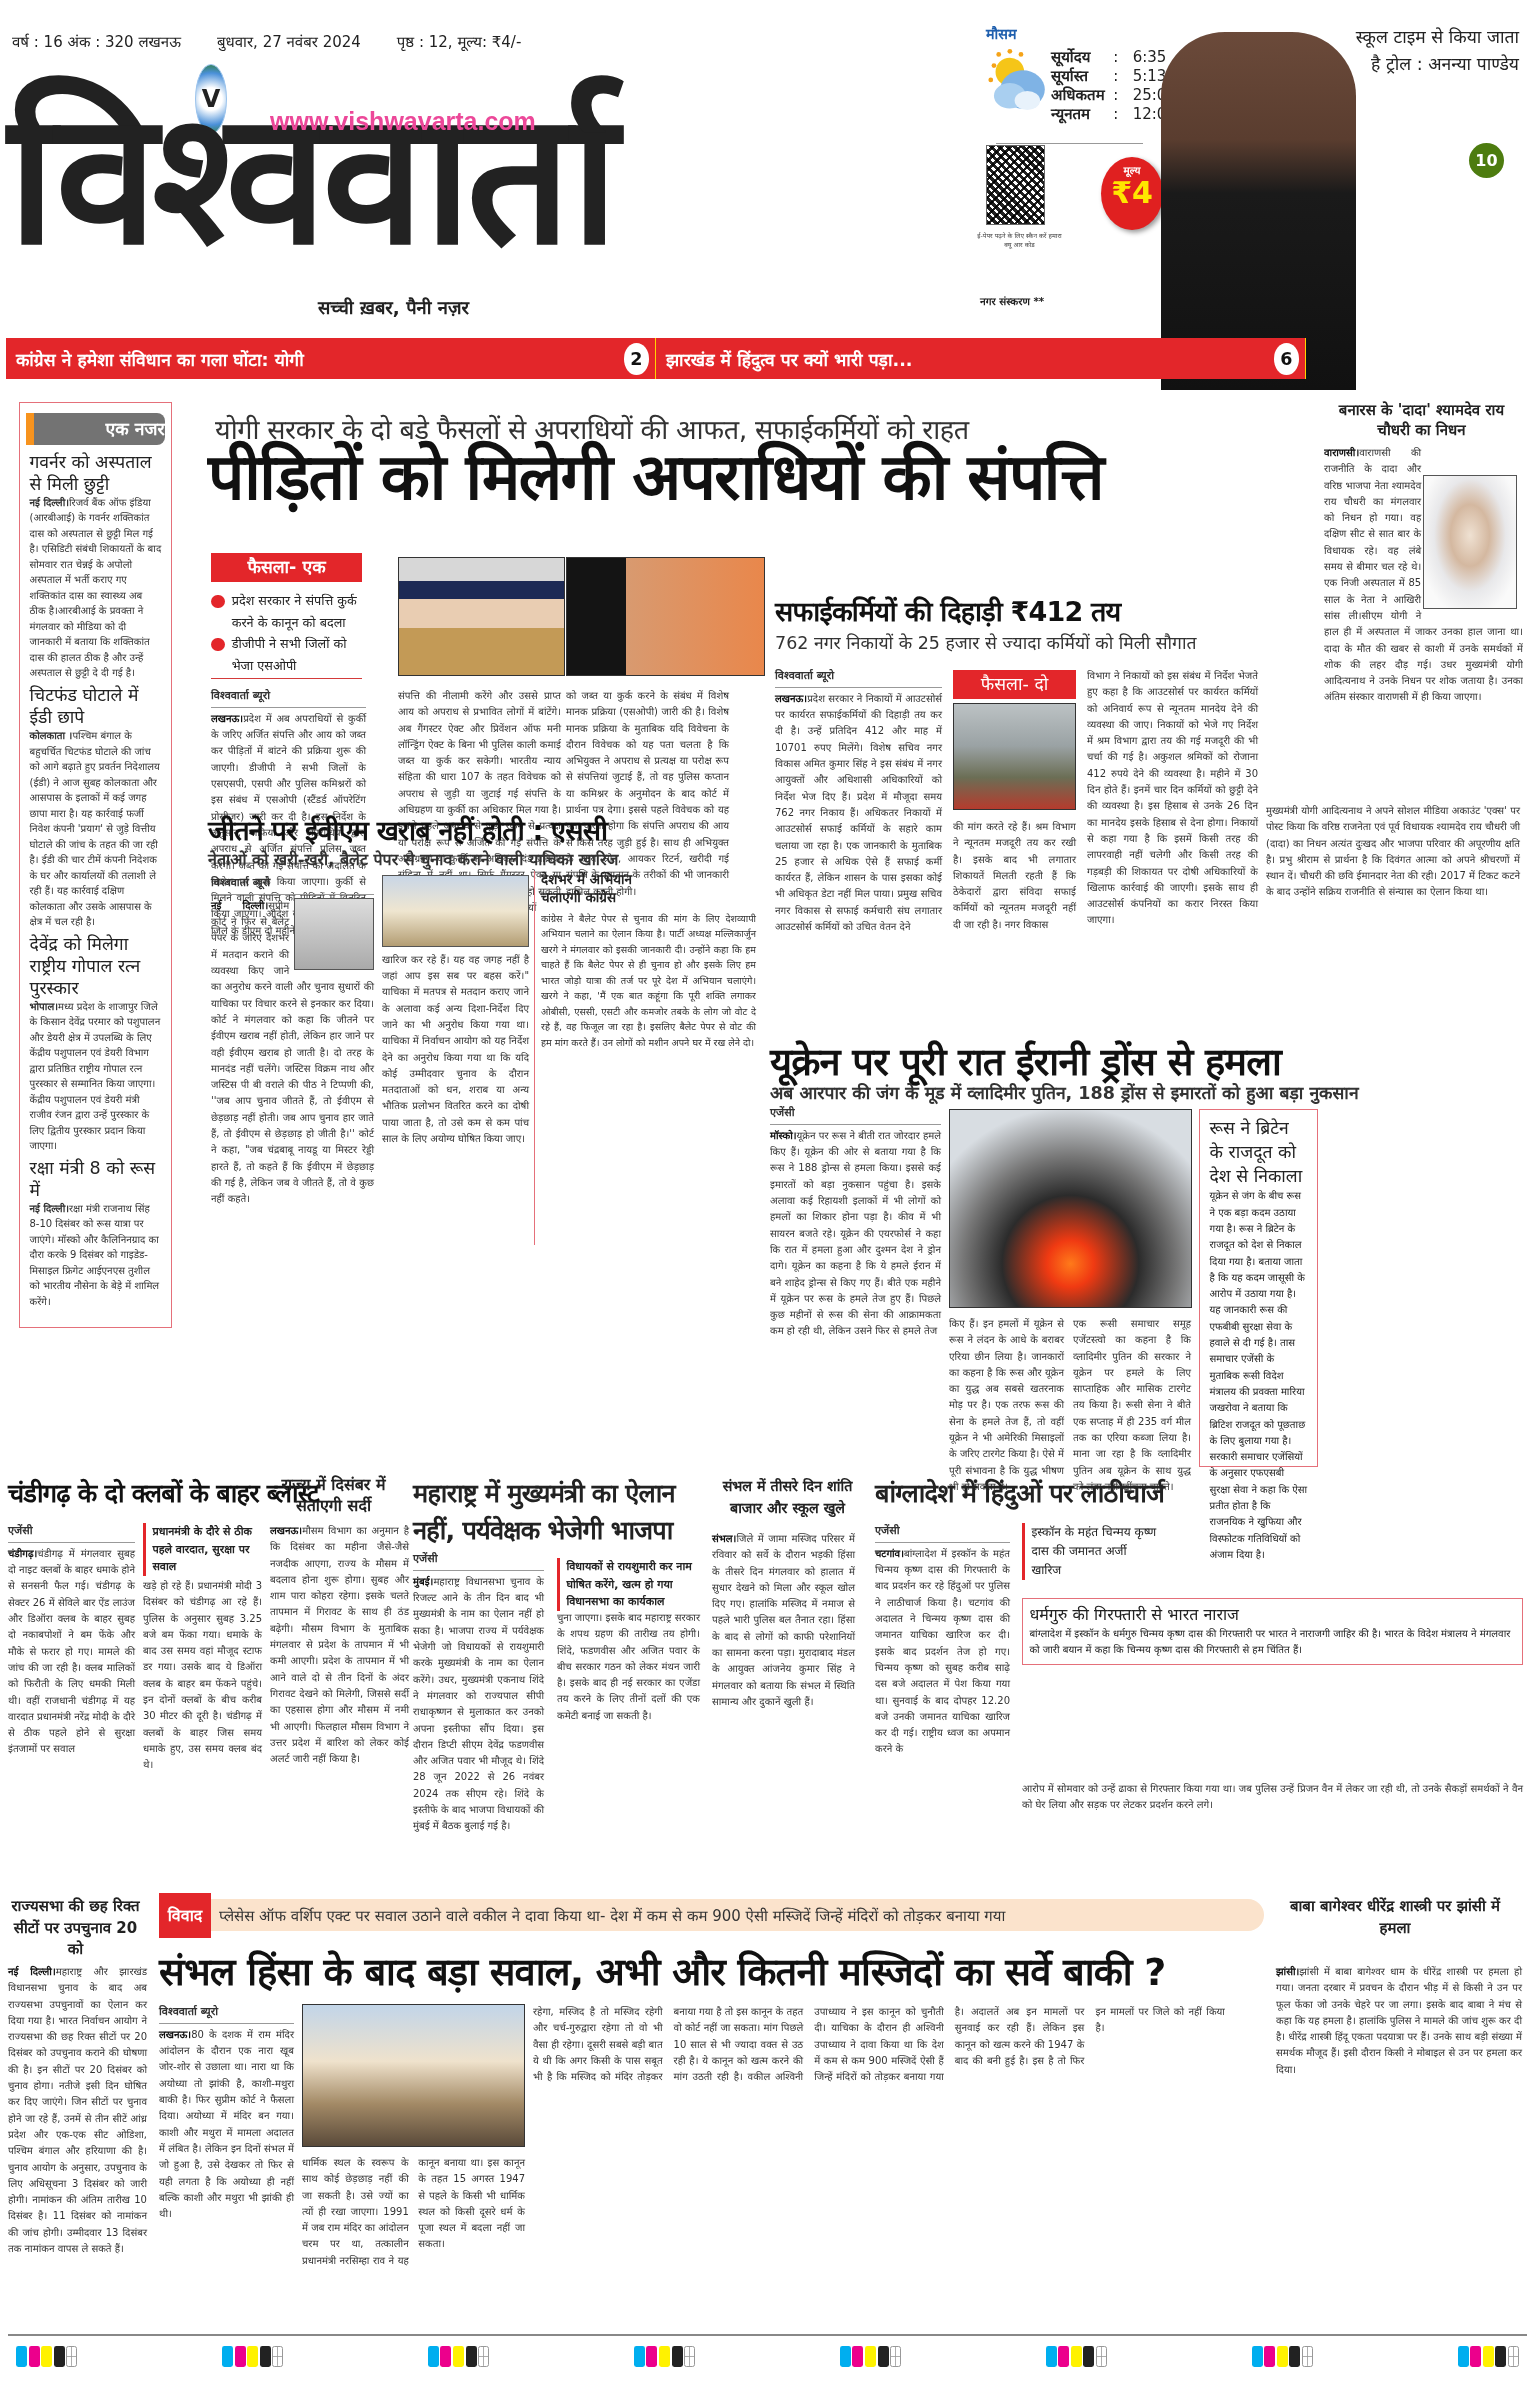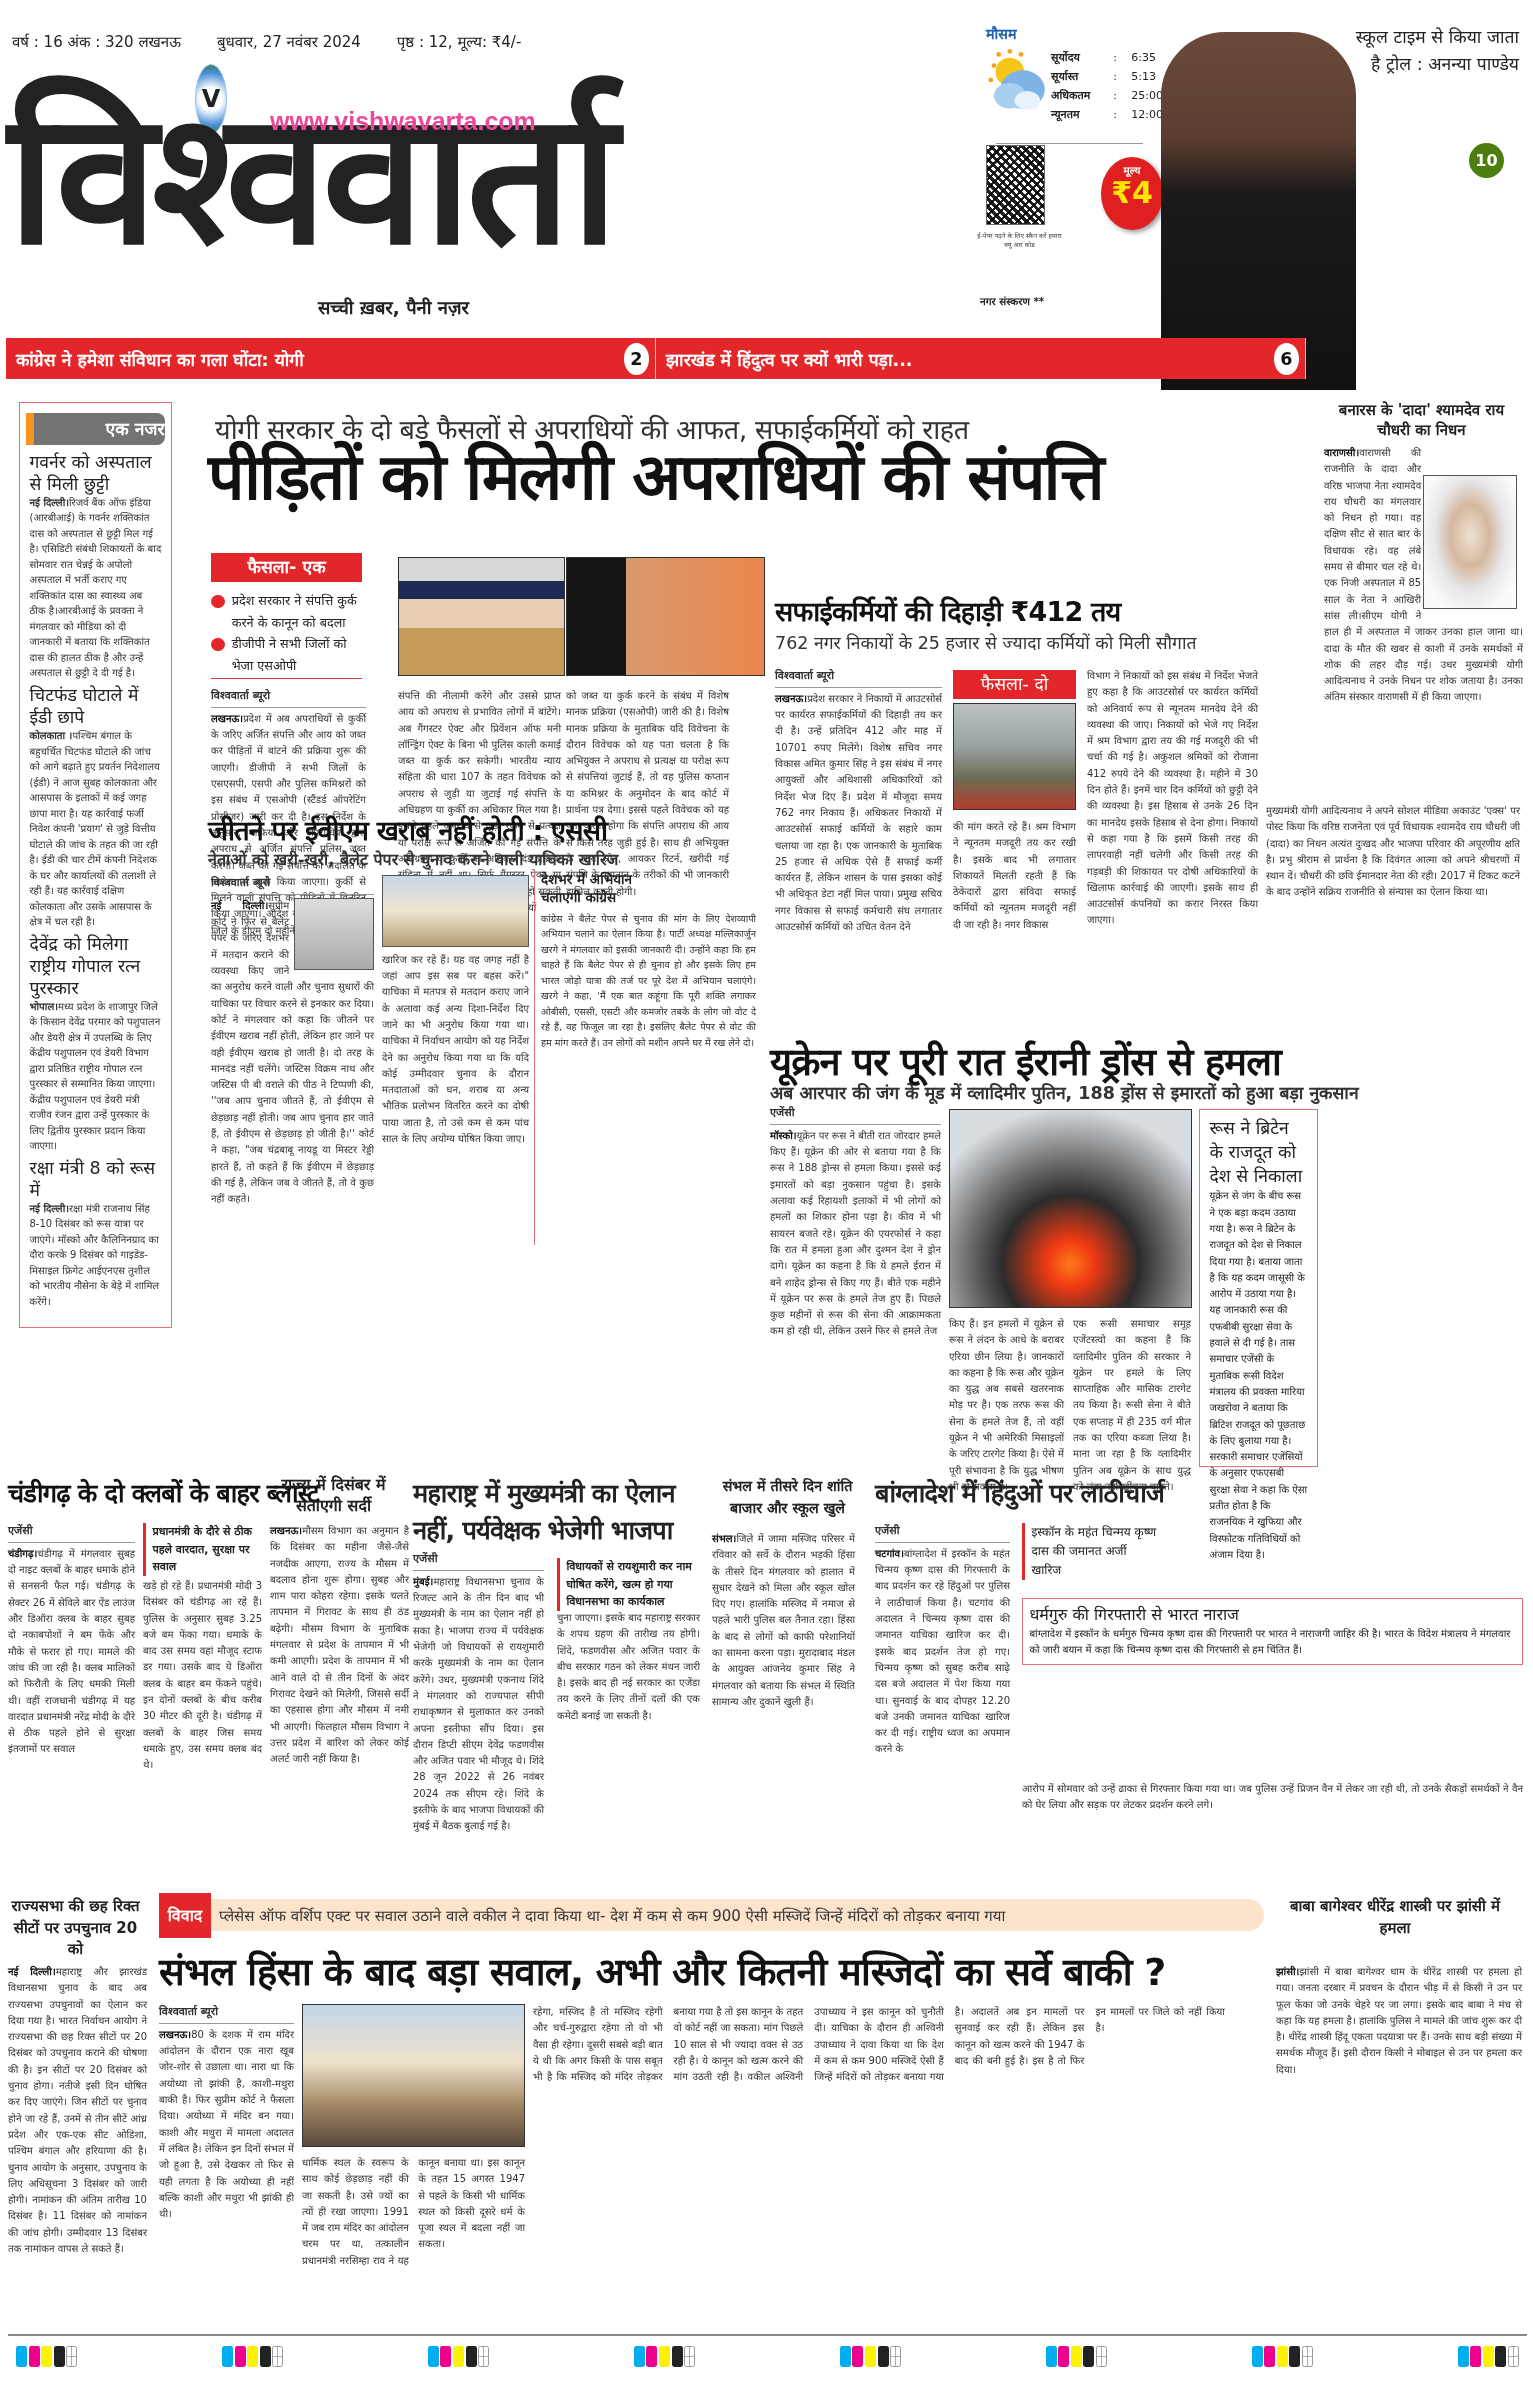--- a/index.html
+++ b/index.html
@@ -6,21 +6,21 @@
 body{width:1533px;height:2389px;background:#fff;font-family:"DejaVu Sans","Liberation Sans",sans-serif;color:#222;position:relative;overflow:hidden}
 .abs{position:absolute}
 .meta{top:31px;left:12px;font-size:15px;color:#222;display:flex;gap:36px}
 .logo-title{top:87px;left:8px;font-size:183px;font-weight:bold;line-height:1;color:#222;letter-spacing:-4.8px;font-family:"DejaVu Sans",sans-serif}
 .logo-emblem{top:64px;left:195px;width:32px;height:70px;border-radius:50%;background:radial-gradient(circle,#fff 30%,#4a90d9 70%,#2e7d32);border:1.6px solid #9bc3ec;display:flex;align-items:center;justify-content:center;font-weight:bold;font-size:24px;color:#222}
 .site-url{top:107px;left:270px;font-size:25px;font-weight:bold;color:#ec4899;font-family:"Liberation Sans",sans-serif}
 .tagline{top:294px;left:318px;font-size:18.3px;font-weight:bold;color:#222}
 .weather{top:24px;left:986px;width:175px}
 .weather-title{font-size:14.3px;font-weight:bold;color:#1f5fae}
 .weather-icon{position:absolute;top:24px;left:0;width:62px;height:67px}
-.weather-rows{position:absolute;top:24px;left:65px;font-size:11px;line-height:19px}
+.weather-rows{position:absolute;top:24px;left:65px;font-size:15px;line-height:19px}
 .weather-rows div{display:flex;gap:14.3px}
 .weather-rows span.k{width:48px;font-weight:bold}
 .weather-line{position:absolute;top:119px;left:9.5px;width:147px;border-top:1.6px solid #999}
 .qr{top:145px;left:986px;width:59px;height:80px;border:1.6px solid #666;background:repeating-linear-gradient(45deg,#222 0 3.2px,#fff 3.2px 5.6px),repeating-linear-gradient(-45deg,#222 0 2.4px,#fff 2.4px 6.4px);background-blend-mode:multiply}
 .qr-caption{top:231px;left:976px;width:87px;font-size:6.4px;text-align:center;color:#444}
 .price-badge{top:157px;left:1101px;width:62px;height:73px;border-radius:50%;background:#e02020;box-shadow:2.4px 2.4px 4.8px #999;color:#fff;text-align:center;padding-top:6.4px}
 .price-badge .l{font-size:10.3px;font-weight:bold}
 .price-badge .v{font-size:30px;font-weight:bold;color:#ffe600;line-height:32px}
 .edition{top:294px;left:980px;font-size:10.3px;font-weight:bold}
 .celeb-photo{top:32px;left:1161px;width:195px;height:358px;background:linear-gradient(180deg,#6b4a3a 0%,#5a3d2f 30%,#1a1a1a 45%,#111 100%);border-radius:64px 64px 0 0}

